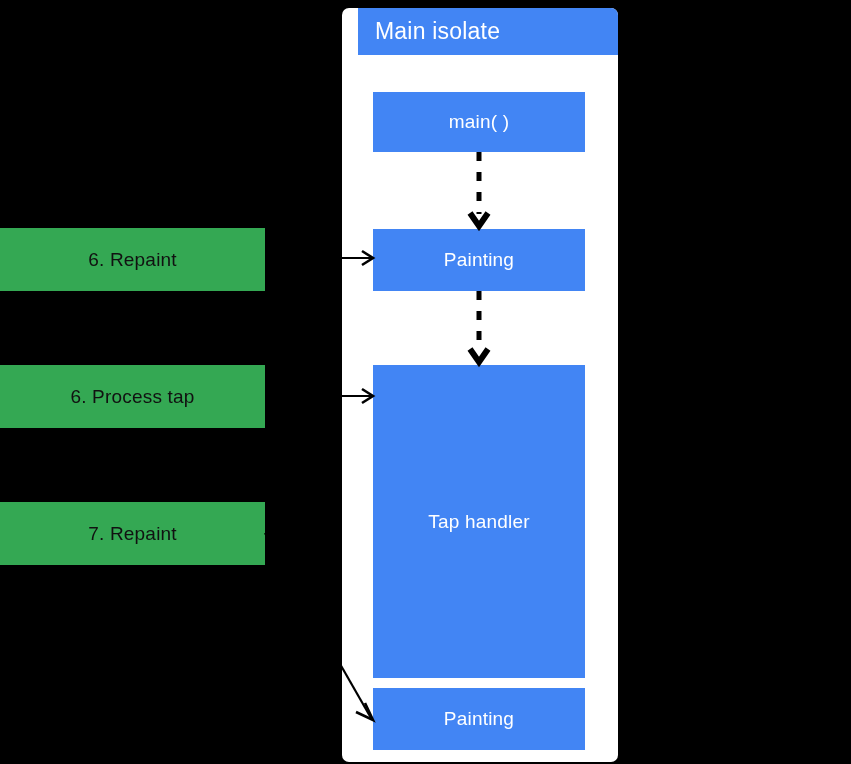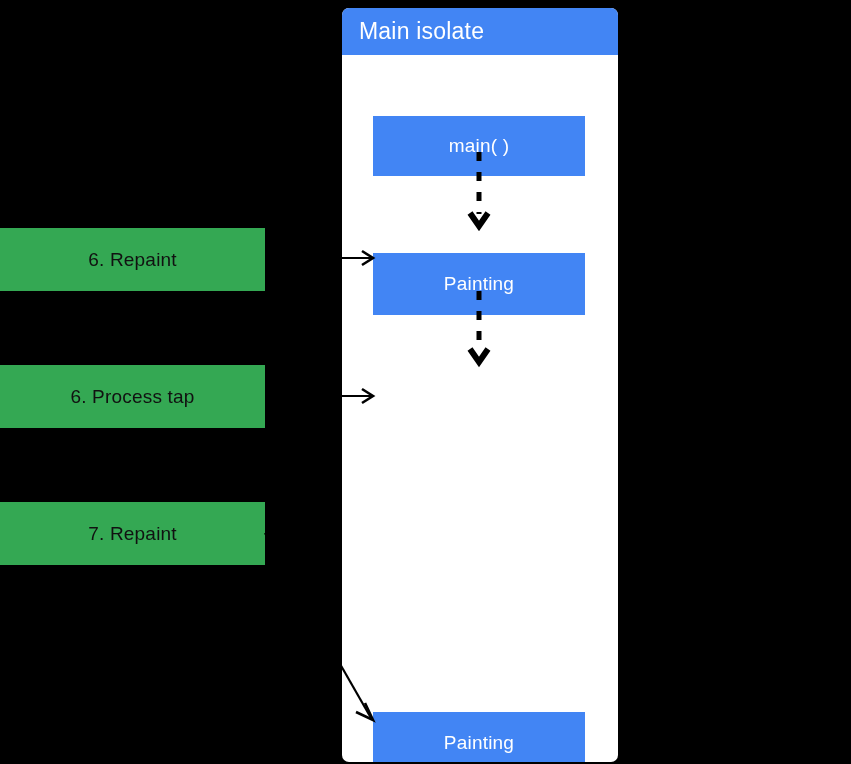--- a/index.html
+++ b/index.html
@@ -51,21 +51,21 @@
     top: 8px;
     width: 276px;
     height: 754px;
     background: #FFFFFF;
     border-radius: 7px;
     box-sizing: border-box;
     overflow: hidden;
   }
   #isolate-header {
     position: absolute;
-    left: 0; top: 0;
+    left: 16px; top: 0;
     width: 276px;
     height: 47px;
     background: #4285F4;
     color: #FFFFFF;
     display: flex;
     align-items: center;
     font-size: 23px;
     box-sizing: border-box;
     padding-left: 17px;
     letter-spacing: 0.2px;
@@ -75,21 +75,20 @@
   .frame-box {
     position: absolute;
     background: #4285F4;
     color: #FFFFFF;
     display: flex;
     align-items: center;
     justify-content: center;
     font-size: 19px;
     letter-spacing: 0.2px;
     box-sizing: border-box;
-    margin-top: 24px;
   }
   .frame-main     { left: 31px; top: 84px;  width: 212px; height: 60px; }
   .frame-painting1{ left: 31px; top: 221px; width: 212px; height: 62px; }
   .frame-tap      { left: 31px; top: 357px; width: 212px; height: 313px; }
   .frame-painting2{ left: 31px; top: 680px; width: 212px; height: 62px; }
 
   
   .svg-overlay {
     position: absolute;
     left: 0; top: 0;
@@ -127,20 +126,23 @@
     </div>
 
     <div class="frame-box frame-main">
       <span>main( )</span>
     </div>
 
     <div class="frame-box frame-painting1">
       <span>Painting</span>
     </div>
 
+    <div class="frame-box frame-tap">
+      <span>Tap handler</span>
+    </div>
 
     <div class="frame-box frame-painting2">
       <span>Painting</span>
     </div>
 
     <svg class="svg-inner" viewBox="0 0 276 754">
 
       <g>
         <line x1="137" y1="144" x2="137" y2="206" stroke="#000000" stroke-width="5" stroke-dasharray="9 11" stroke-linecap="butt"></line>
         <polyline points="128,205 137,218 146,205" fill="none" stroke="#000000" stroke-width="6" stroke-linejoin="miter" stroke-linecap="butt"></polyline>

